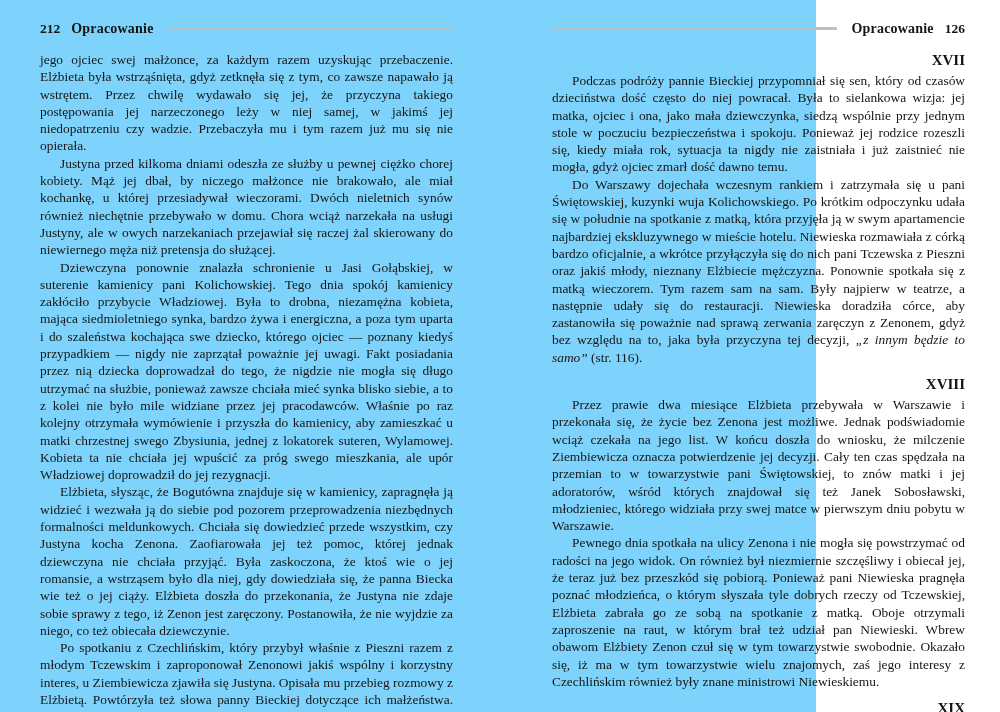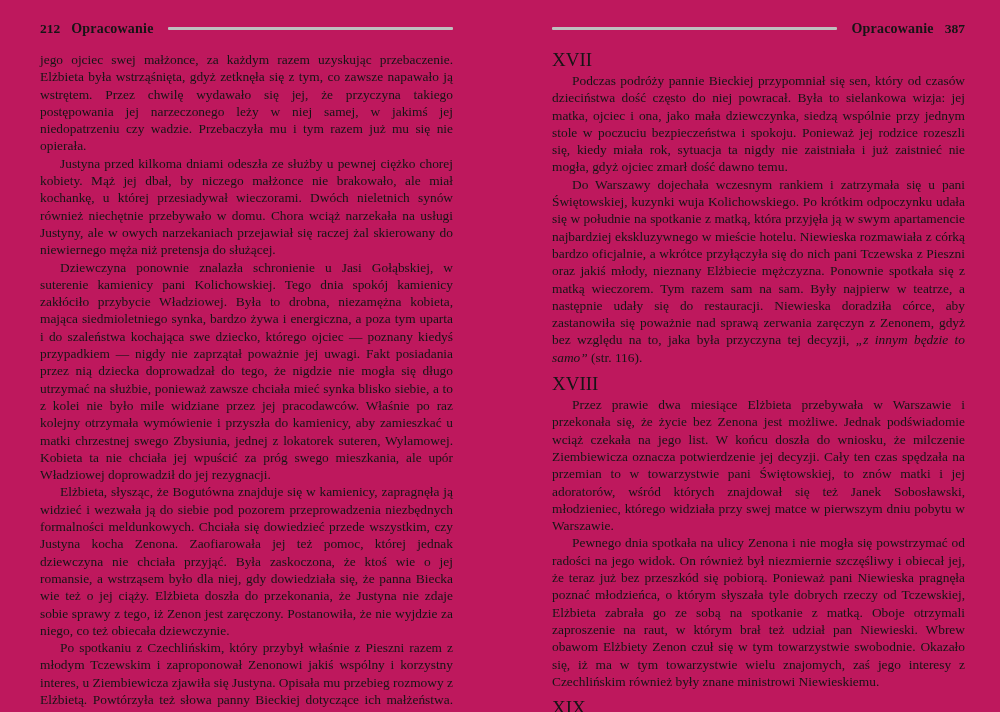--- a/index.html
+++ b/index.html
@@ -7,23 +7,23 @@
     padding: 0;
     background: #ffffff;
     width: 1000px;
     height: 712px;
     overflow: hidden;
     font-family: "Liberation Serif", "DejaVu Serif", serif;
     color: #151515;
   }
   .spread {
     position: relative;
-    width: 1000px;
+    width: 816px;
     height: 712px;
-    background: #be185d;
+    background: #7dd3fc;
   }
   .page {
     position: absolute;
     top: 0;
     width: 413px;
   }
   .page-left  { left: 40px; }
   .page-right { left: 552px; }
 
   .page-header {
@@ -61,25 +61,25 @@
     hyphens: auto;
     -webkit-hyphens: auto;
   }
   .para {
     margin: 0;
     padding: 0;
     font-family: Liberation Serif, serif;
   }
   .para.indent { text-indent: 20px; }
   .section-heading {
-    font-size: 19px;
-    font-weight: normal;
+    font-size: 15px;
+    font-weight: bold;
     margin: 9px 0 3px 0;
     line-height: 18px;
-    text-align: left;
+    text-align: right;
   }
   .para em { font-style: italic; }
 </style>
 </head>
 <body style="color: rgb(21, 21, 21); background: rgb(255, 255, 255);">
 
 <div class="spread">
 
   <section class="page page-left">
     <header class="page-header">
@@ -93,21 +93,21 @@
         <p class="para indent"><span>Dziewczyna ponownie znalazła schronienie u Jasi Gołąbskiej, w suterenie kamienicy pani Kolichowskiej. Tego dnia spokój kamienicy zakłóciło przybycie Władziowej. Była to drobna, niezamężna kobieta, mająca siedmioletniego synka, bardzo żywa i energiczna, a poza tym uparta i do szaleństwa kochająca swe dziecko, którego ojciec — poznany kiedyś przypadkiem — nigdy nie zaprzątał poważnie jej uwagi. Fakt posiadania przez nią dziecka doprowadzał do tego, że nigdzie nie mogła się długo utrzymać na służbie, ponieważ zawsze chciała mieć synka blisko siebie, a to z kolei nie było mile widziane przez jej pracodawców. Właśnie po raz kolejny otrzymała wymówienie i przyszła do kamienicy, aby zamieszkać u matki chrzestnej swego Zbysiunia, jednej z lokatorek suteren, Wylamowej. Kobieta ta nie chciała jej wpuścić za próg swego mieszkania, ale upór Władziowej doprowadził do jej rezygnacji.</span></p>
         <p class="para indent"><span>Elżbieta, słysząc, że Bogutówna znajduje się w kamienicy, zapragnęła ją widzieć i wezwała ją do siebie pod pozorem przeprowadzenia niezbędnych formalności meldunkowych. Chciała się dowiedzieć przede wszystkim, czy Justyna kocha Zenona. Zaofiarowała jej też pomoc, której jednak dziewczyna nie chciała przyjąć. Była zaskoczona, że ktoś wie o jej romansie, a wstrząsem było dla niej, gdy dowiedziała się, że panna Biecka wie też o jej ciąży. Elżbieta doszła do przekonania, że Justyna nie zdaje sobie sprawy z tego, iż Zenon jest zaręczony. Postanowiła, że nie wyjdzie za niego, co też obiecała dziewczynie.</span></p>
         <p class="para indent"><span>Po spotkaniu z Czechlińskim, który przybył właśnie z Pieszni razem z młodym Tczewskim i zaproponował Zenonowi jakiś wspólny i korzystny interes, u Ziembiewicza zjawiła się Justyna. Opisała mu przebieg rozmowy z Elżbietą. Powtórzyła też słowa panny Bieckiej dotyczące ich małżeństwa. Wściekły, że sprawy przybrały taki obrót, szybko odprawił Justynę, deklarując jednocześnie swą pomoc w przypadku, gdyby chciała się pozbyć dziecka, i w pośpiechu zatelefonował do panny Bieckiej. Okazało się jednak, że właśnie wyjechała do Warszawy, aby spotkać się tam ze swą matką. Po niedługim czasie otrzymał też od niej list z zawiadomieniem o wyjeździe i stwierdzeniem, że Justyna </span></p>
       </div>
   </section>
 
   <section class="page page-right">
     <header class="page-header">
       <span class="header-rule" style="background: rgb(191, 191, 191);"></span>
       <span class="running-head">Opracowanie</span>
-      <span class="page-num">387</span>
+      <span class="page-num">126</span>
     </header>
     <div class="page-body">
         <h2 class="section-heading">XVII</h2>
         <p class="para indent"><span>Podczas podróży pannie Bieckiej przypomniał się sen, który od czasów dzieciństwa dość często do niej powracał. Była to sielankowa wizja: jej matka, ojciec i ona, jako mała dziewczynka, siedzą wspólnie przy jednym stole w poczuciu bezpieczeństwa i spokoju. Ponieważ jej rodzice rozeszli się, kiedy miała rok, sytuacja ta nigdy nie zaistniała i już zaistnieć nie mogła, gdyż ojciec zmarł dość dawno temu.</span></p>
         <p class="para indent"><span>Do Warszawy dojechała wczesnym rankiem i zatrzymała się u pani Świętowskiej, kuzynki wuja Kolichowskiego. Po krótkim odpoczynku udała się w południe na spotkanie z matką, która przyjęła ją w swym apartamencie najbardziej ekskluzywnego w mieście hotelu. Niewieska rozmawiała z córką bardzo oficjalnie, a wkrótce przyłączyła się do nich pani Tczewska z Pieszni oraz jakiś młody, nieznany Elżbiecie mężczyzna. Ponownie spotkała się z matką wieczorem. Tym razem sam na sam. Były najpierw w teatrze, a następnie udały się do restauracji. Niewieska doradziła córce, aby zastanowiła się poważnie nad sprawą zerwania zaręczyn z Zenonem, gdyż bez względu na to, jaka była przyczyna tej decyzji, </span><em>„z innym będzie to samo”</em><span> (str. 116).</span></p>
         <h2 class="section-heading">XVIII</h2>
         <p class="para indent"><span>Przez prawie dwa miesiące Elżbieta przebywała w Warszawie i przekonała się, że życie bez Zenona jest możliwe. Jednak podświadomie wciąż czekała na jego list. W końcu doszła do wniosku, że milczenie Ziembiewicza oznacza potwierdzenie jej decyzji. Cały ten czas spędzała na przemian to w towarzystwie pani Świętowskiej, to znów matki i jej adoratorów, wśród których znajdował się też Janek Sobosławski, młodzieniec, którego widziała przy swej matce w pierwszym dniu pobytu w Warszawie.</span></p>
         <p class="para indent"><span>Pewnego dnia spotkała na ulicy Zenona i nie mogła się powstrzymać od radości na jego widok. On również był niezmiernie szczęśliwy i obiecał jej, że teraz już bez przeszkód się pobiorą. Ponieważ pani Niewieska pragnęła poznać młodzieńca, o którym słyszała tyle dobrych rzeczy od Tczewskiej, Elżbieta zabrała go ze sobą na spotkanie z matką. Oboje otrzymali zaproszenie na raut, w którym brał też udział pan Niewieski. Wbrew obawom Elżbiety Zenon czuł się w tym towarzystwie swobodnie. Okazało się, iż ma w tym towarzystwie wielu znajomych, zaś jego interesy z Czechlińskim również były znane ministrowi Niewieskiemu.</span></p>
         <h2 class="section-heading">XIX</h2>
       </div>

